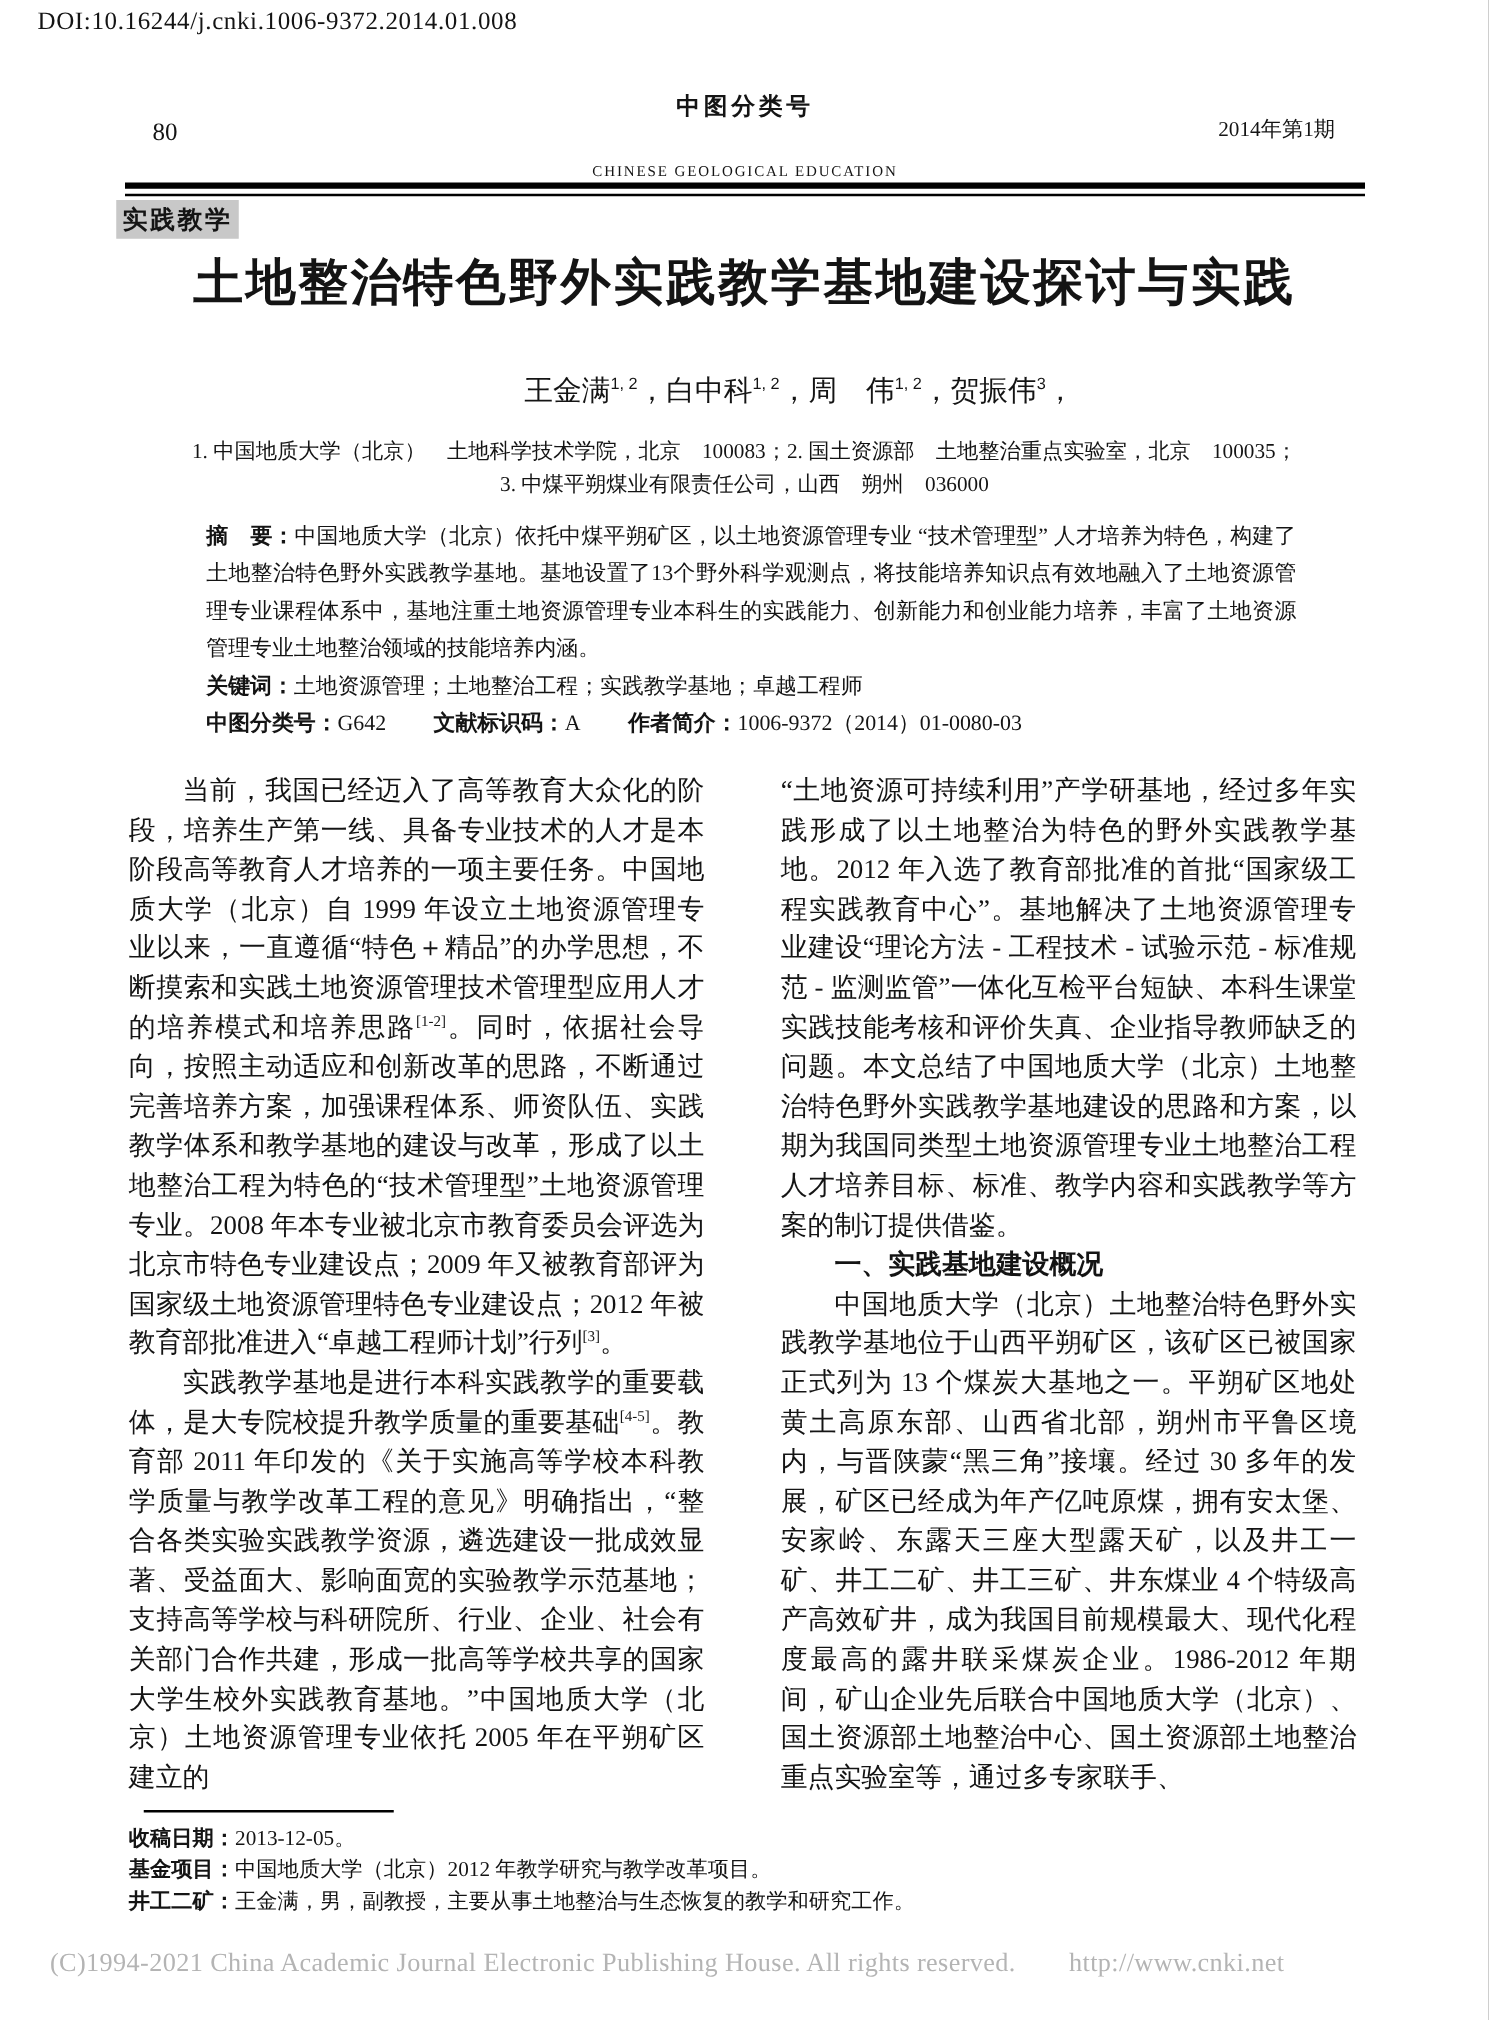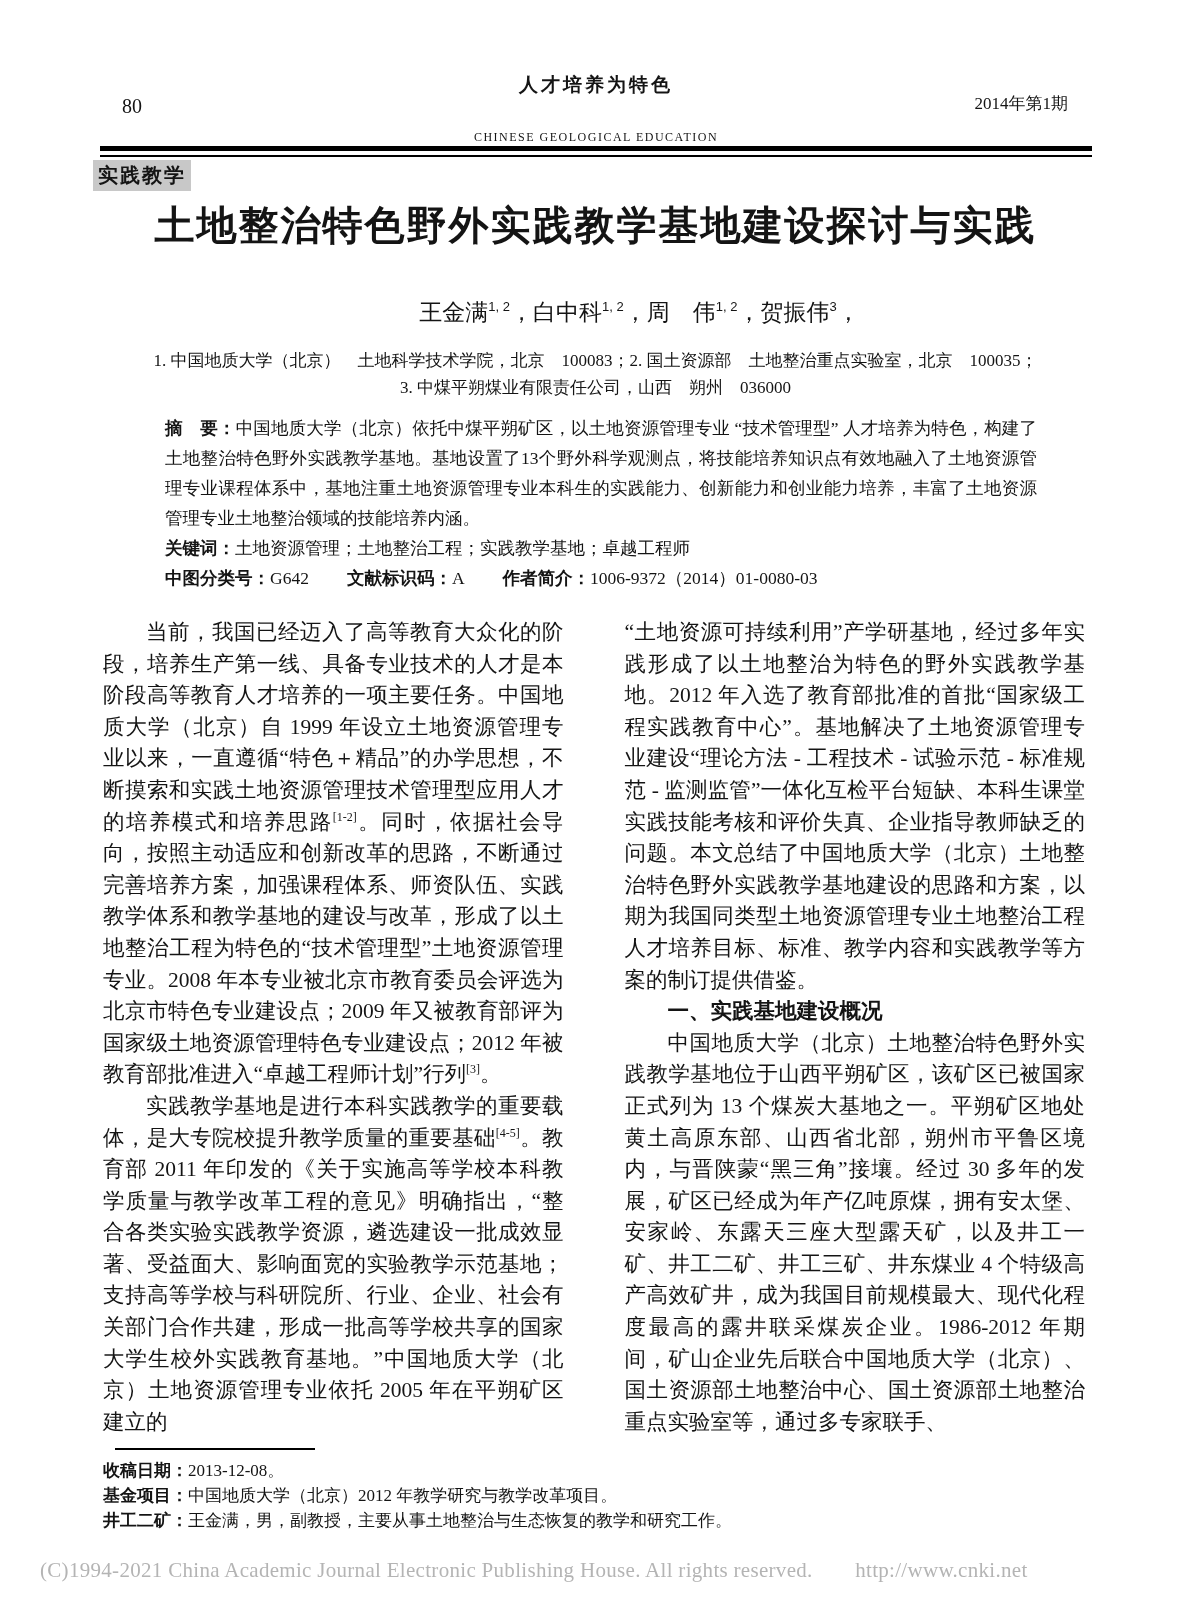--- a/index.html
+++ b/index.html
@@ -76,23 +76,24 @@
   .copyright {
     position:absolute; top:1556px; left:40px; width:1100px;
     font-size:21px; color:#b4b4b4; letter-spacing:0.3px;
   }
 </style>
 </head>
 <body>
 
 <div class="page">
 
+  <div class="doi">DOI:10.16244/j.cnki.1006-9372.2014.01.008</div>
 
   <div class="header">
-    <div class="journal-cn">人才培养为特色</div>
+    <div class="journal-cn">中图分类号</div>
     <div class="journal-en">CHINESE  GEOLOGICAL  EDUCATION</div>
     <div class="page-num">80</div>
     <div class="issue">2014年第1期</div>
   </div>
 
   <div class="rule-thick"></div>
   <div class="rule-thin"></div>
 
   <div class="badge">实践教学</div>
 
@@ -118,20 +119,20 @@
       </div>
     <div class="col">
         <p class="body-p">“土地资源可持续利用”产学研基地，经过多年实践形成了以土地整治为特色的野外实践教学基地。2012 年入选了教育部批准的首批“国家级工程实践教育中心”。基地解决了土地资源管理专业建设“理论方法 - 工程技术 - 试验示范 - 标准规范 - 监测监管”一体化互检平台短缺、本科生课堂实践技能考核和评价失真、企业指导教师缺乏的问题。本文总结了中国地质大学（北京）土地整治特色野外实践教学基地建设的思路和方案，以期为我国同类型土地资源管理专业土地整治工程人才培养目标、标准、教学内容和实践教学等方案的制订提供借鉴。</p>
         <p class="body-p indent heading">一、实践基地建设概况</p>
         <p class="body-p indent">中国地质大学（北京）土地整治特色野外实践教学基地位于山西平朔矿区，该矿区已被国家正式列为 13 个煤炭大基地之一。平朔矿区地处黄土高原东部、山西省北部，朔州市平鲁区境内，与晋陕蒙“黑三角”接壤。经过 30 多年的发展，矿区已经成为年产亿吨原煤，拥有安太堡、安家岭、东露天三座大型露天矿，以及井工一矿、井工二矿、井工三矿、井东煤业 4 个特级高产高效矿井，成为我国目前规模最大、现代化程度最高的露井联采煤炭企业。1986-2012 年期间，矿山企业先后联合中国地质大学（北京）、国土资源部土地整治中心、国土资源部土地整治重点实验室等，通过多专家联手、</p>
       </div>
   </div>
 
   <div class="footnote-rule"></div>
   <div class="footnotes">
-      <div><span class="label">收稿日期：</span><span>2013-12-08。</span></div>
+      <div><span class="label">收稿日期：</span><span>2013-12-05。</span></div>
       <div><span class="label">基金项目：</span><span>中国地质大学（北京）2012 年教学研究与教学改革项目。</span></div>
       <div><span class="label">井工二矿：</span><span>王金满，男，副教授，主要从事土地整治与生态恢复的教学和研究工作。</span></div>
     </div>
 
   <div class="copyright">(C)1994-2021 China Academic Journal Electronic Publishing House. All rights reserved.　　http://www.cnki.net</div>
 
 </div>
 
 </body></html>

